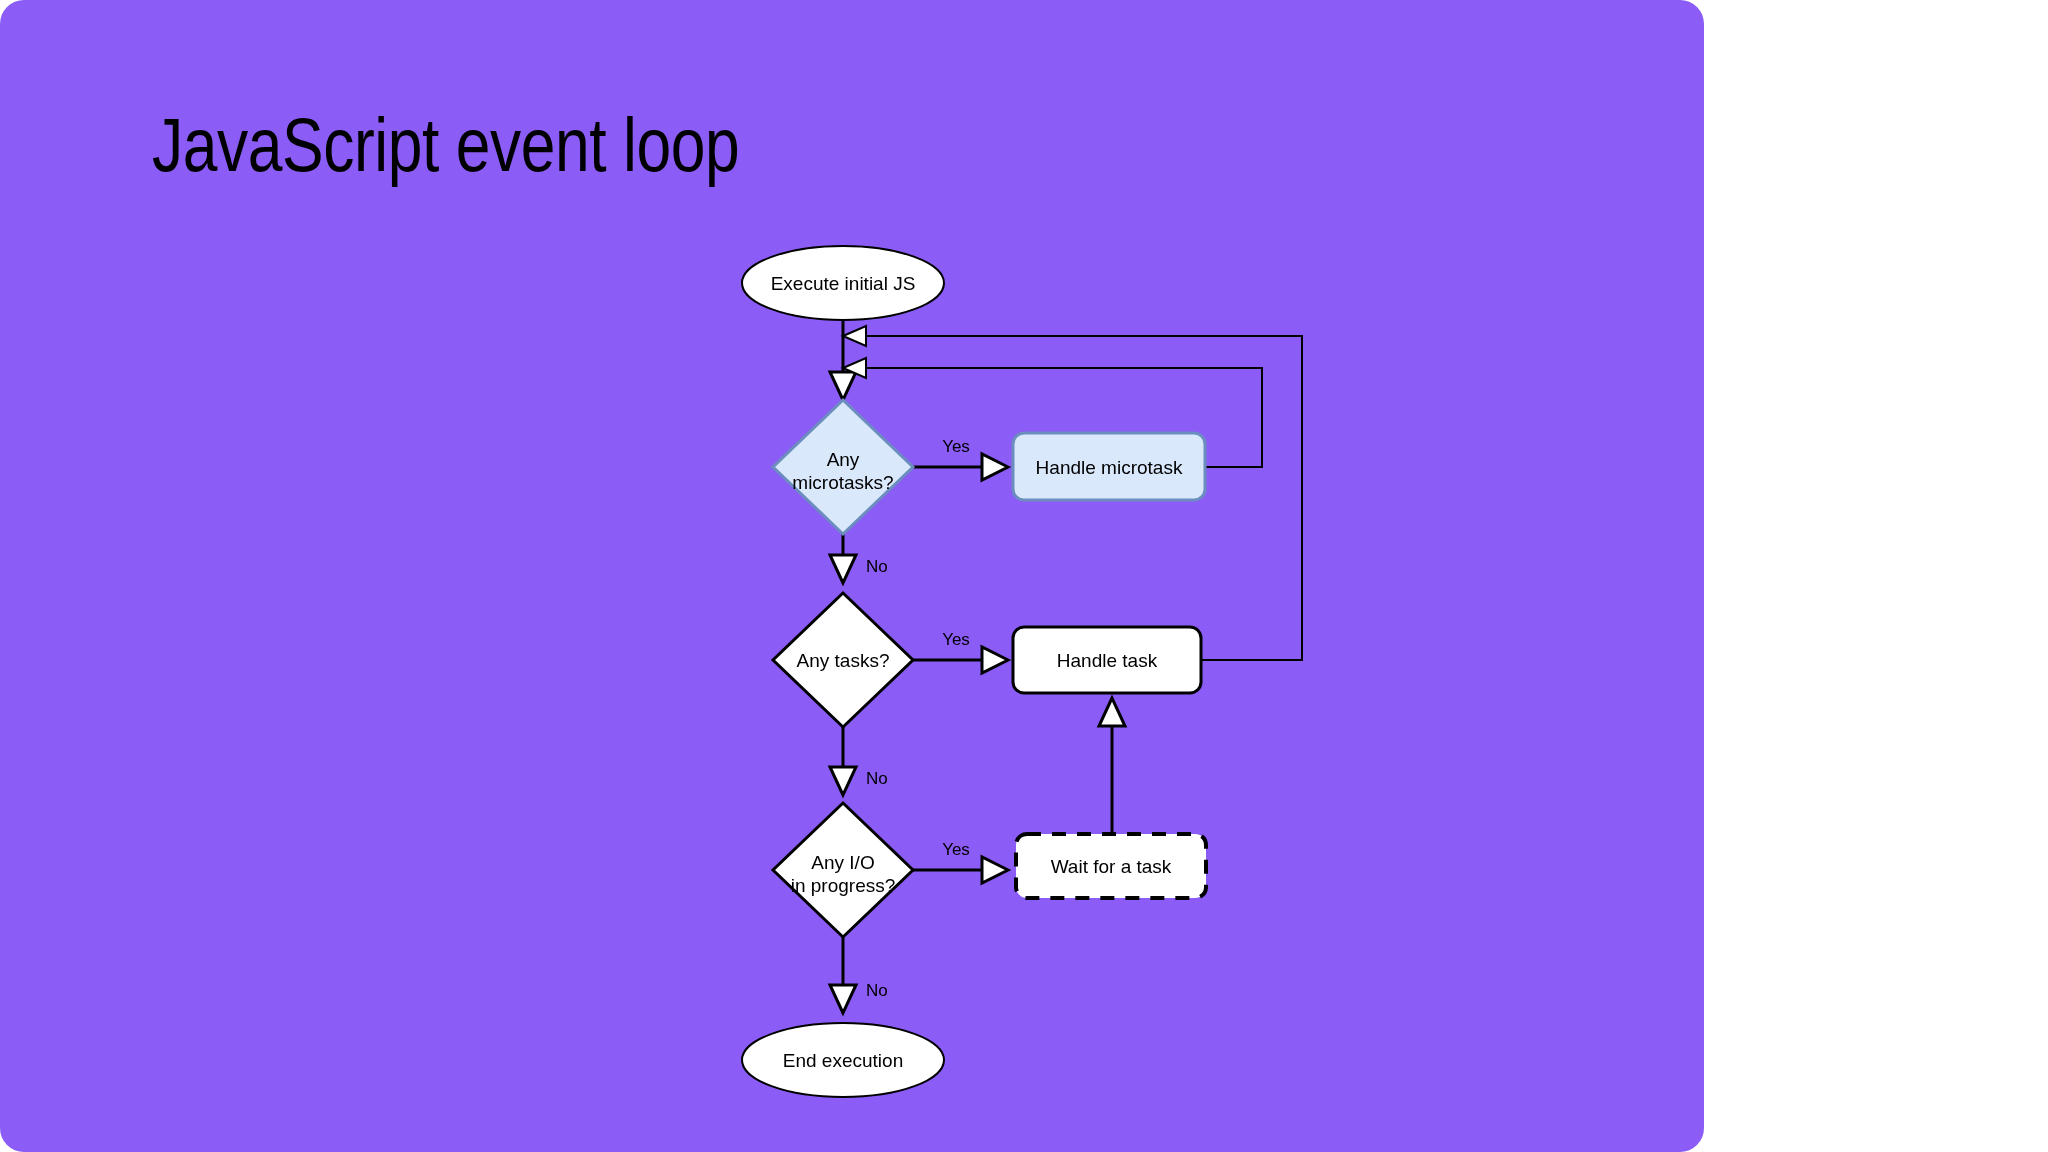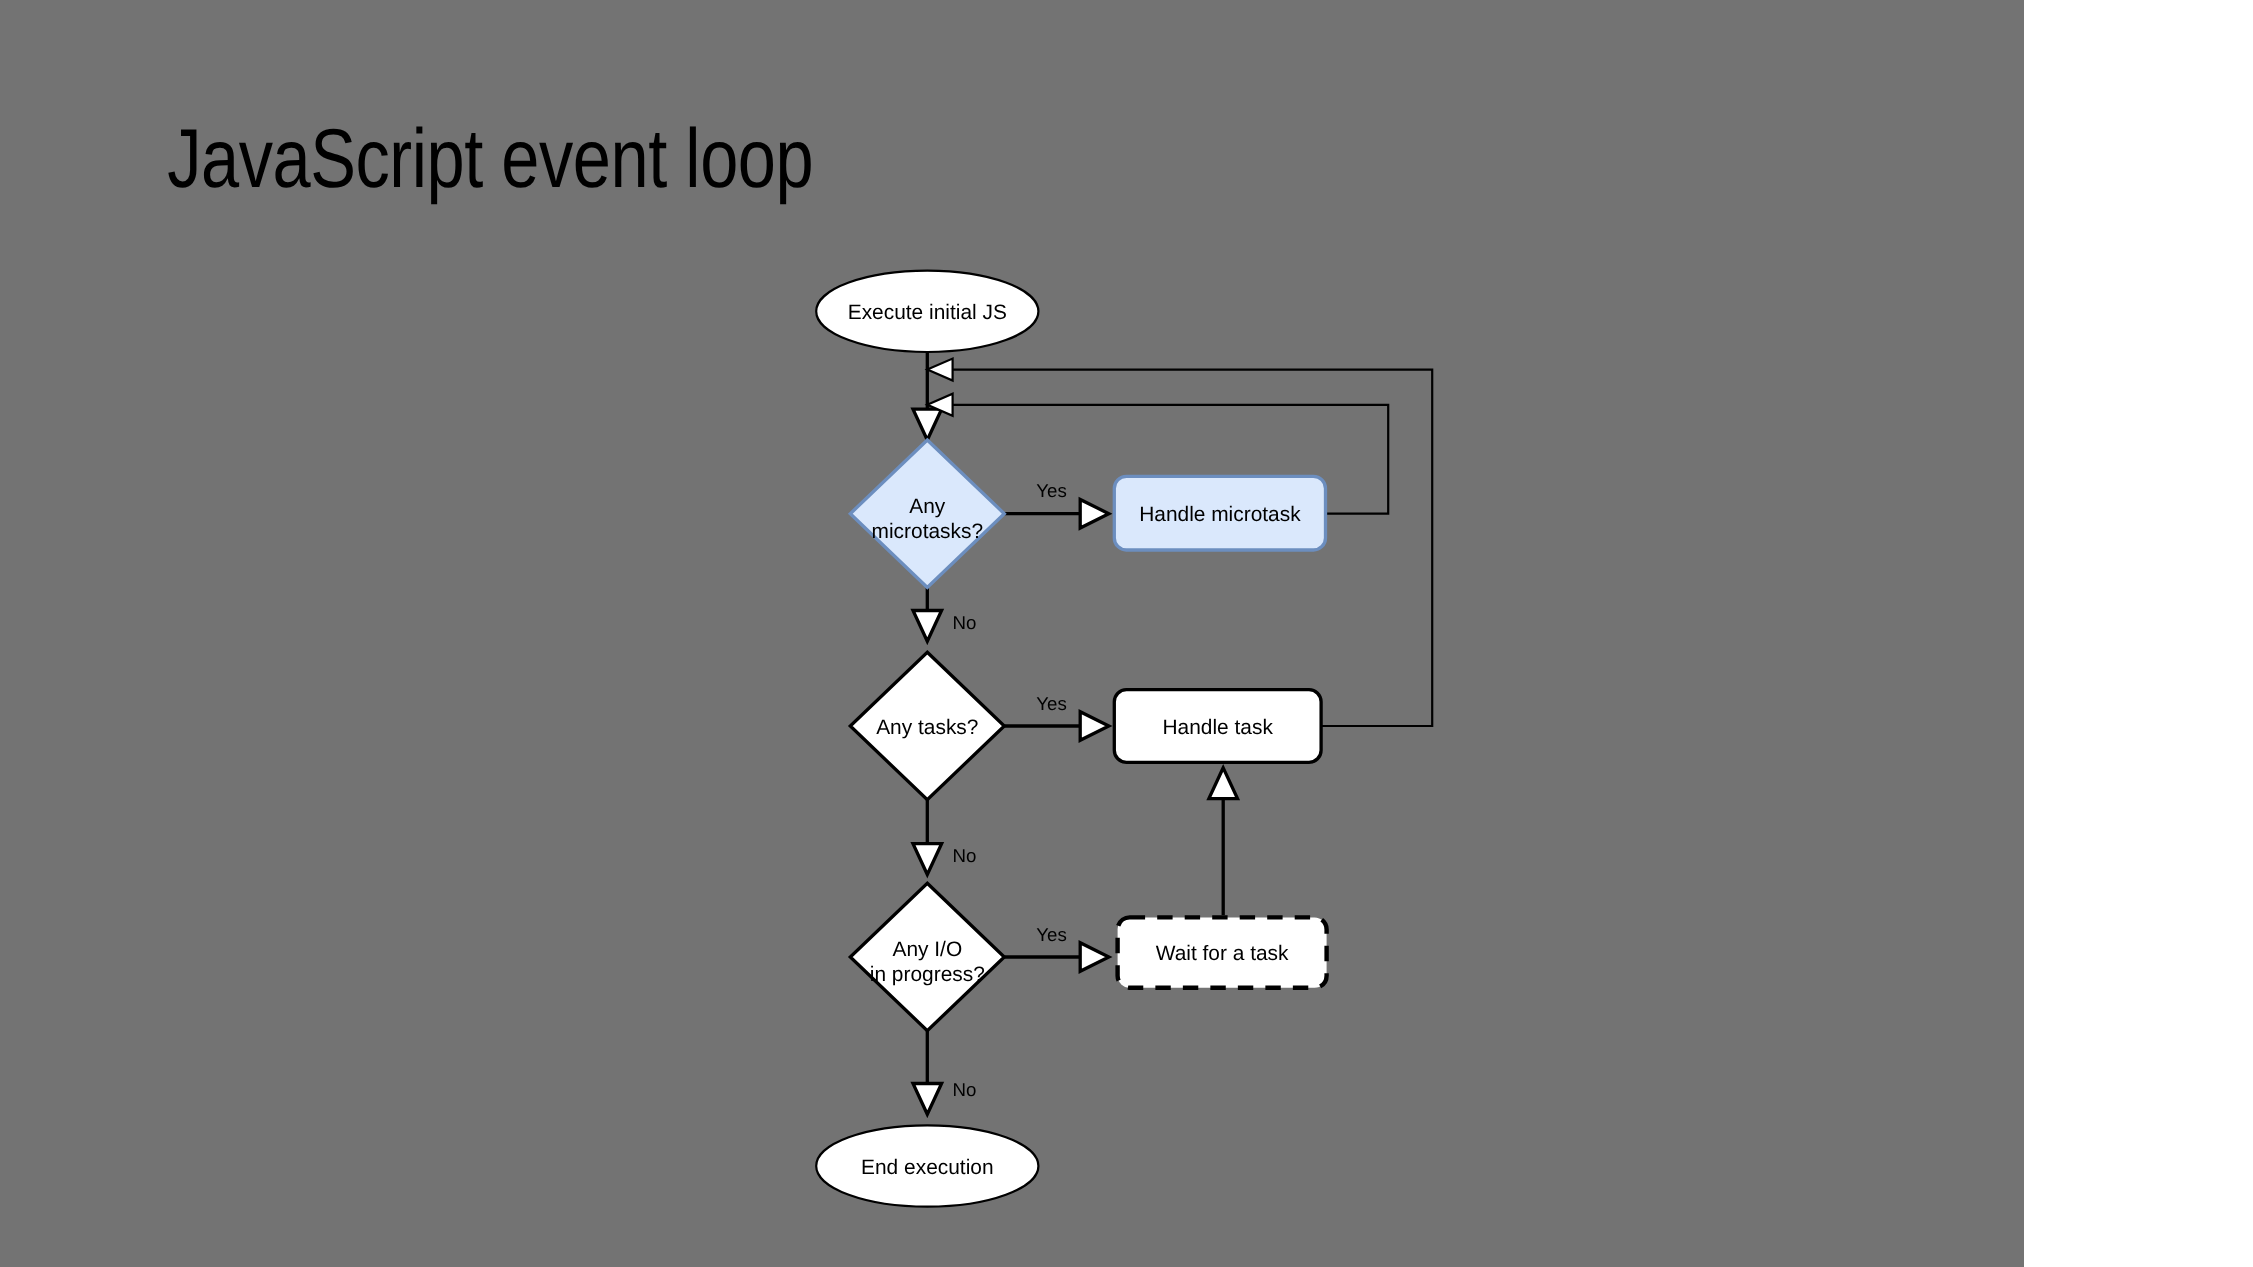--- a/index.html
+++ b/index.html
@@ -8,23 +8,24 @@
     background: #ffffff;
   }
   body {
     width: 2048px;
     height: 1152px;
     overflow: hidden;
     font-family: "Liberation Sans", sans-serif;
   }
   #slide {
     position: relative;
-    width: 1840px;
+    width: 1704px;
     height: 1152px;
-    background: #737373;
+    background: #8b5cf6;
+    border-radius: 24px;
   }
   #slide-title {
     position: absolute;
     left: 152px;
     top: 107px;
     font-family: "Liberation Sans", sans-serif;
     font-size: 76px;
     font-weight: 300;
     line-height: 1;
     color: #000000;

